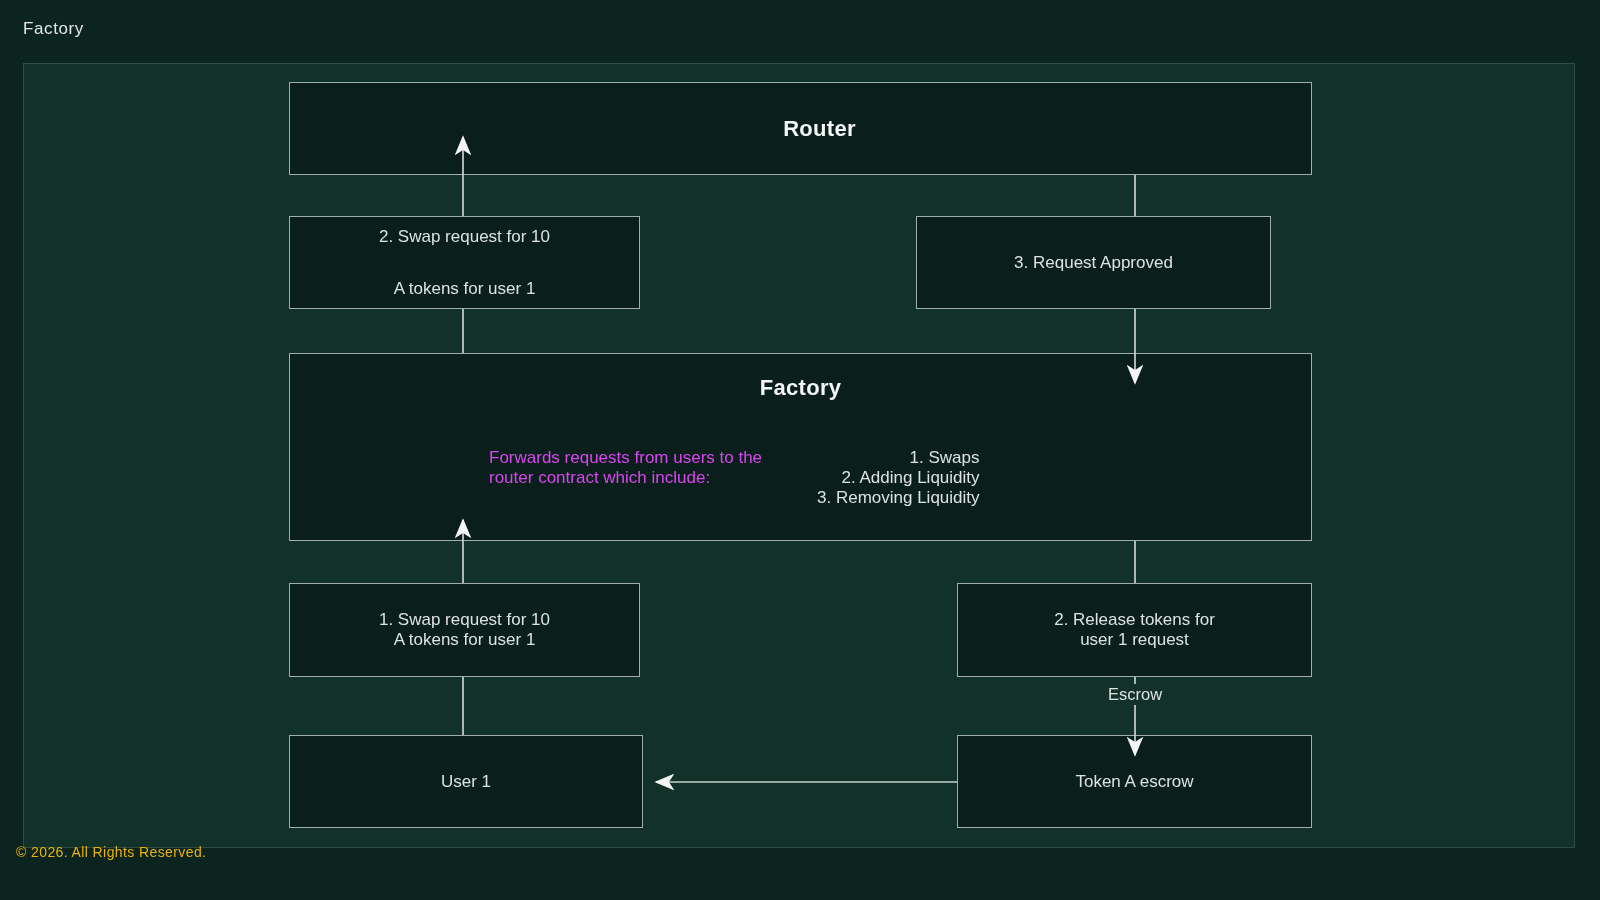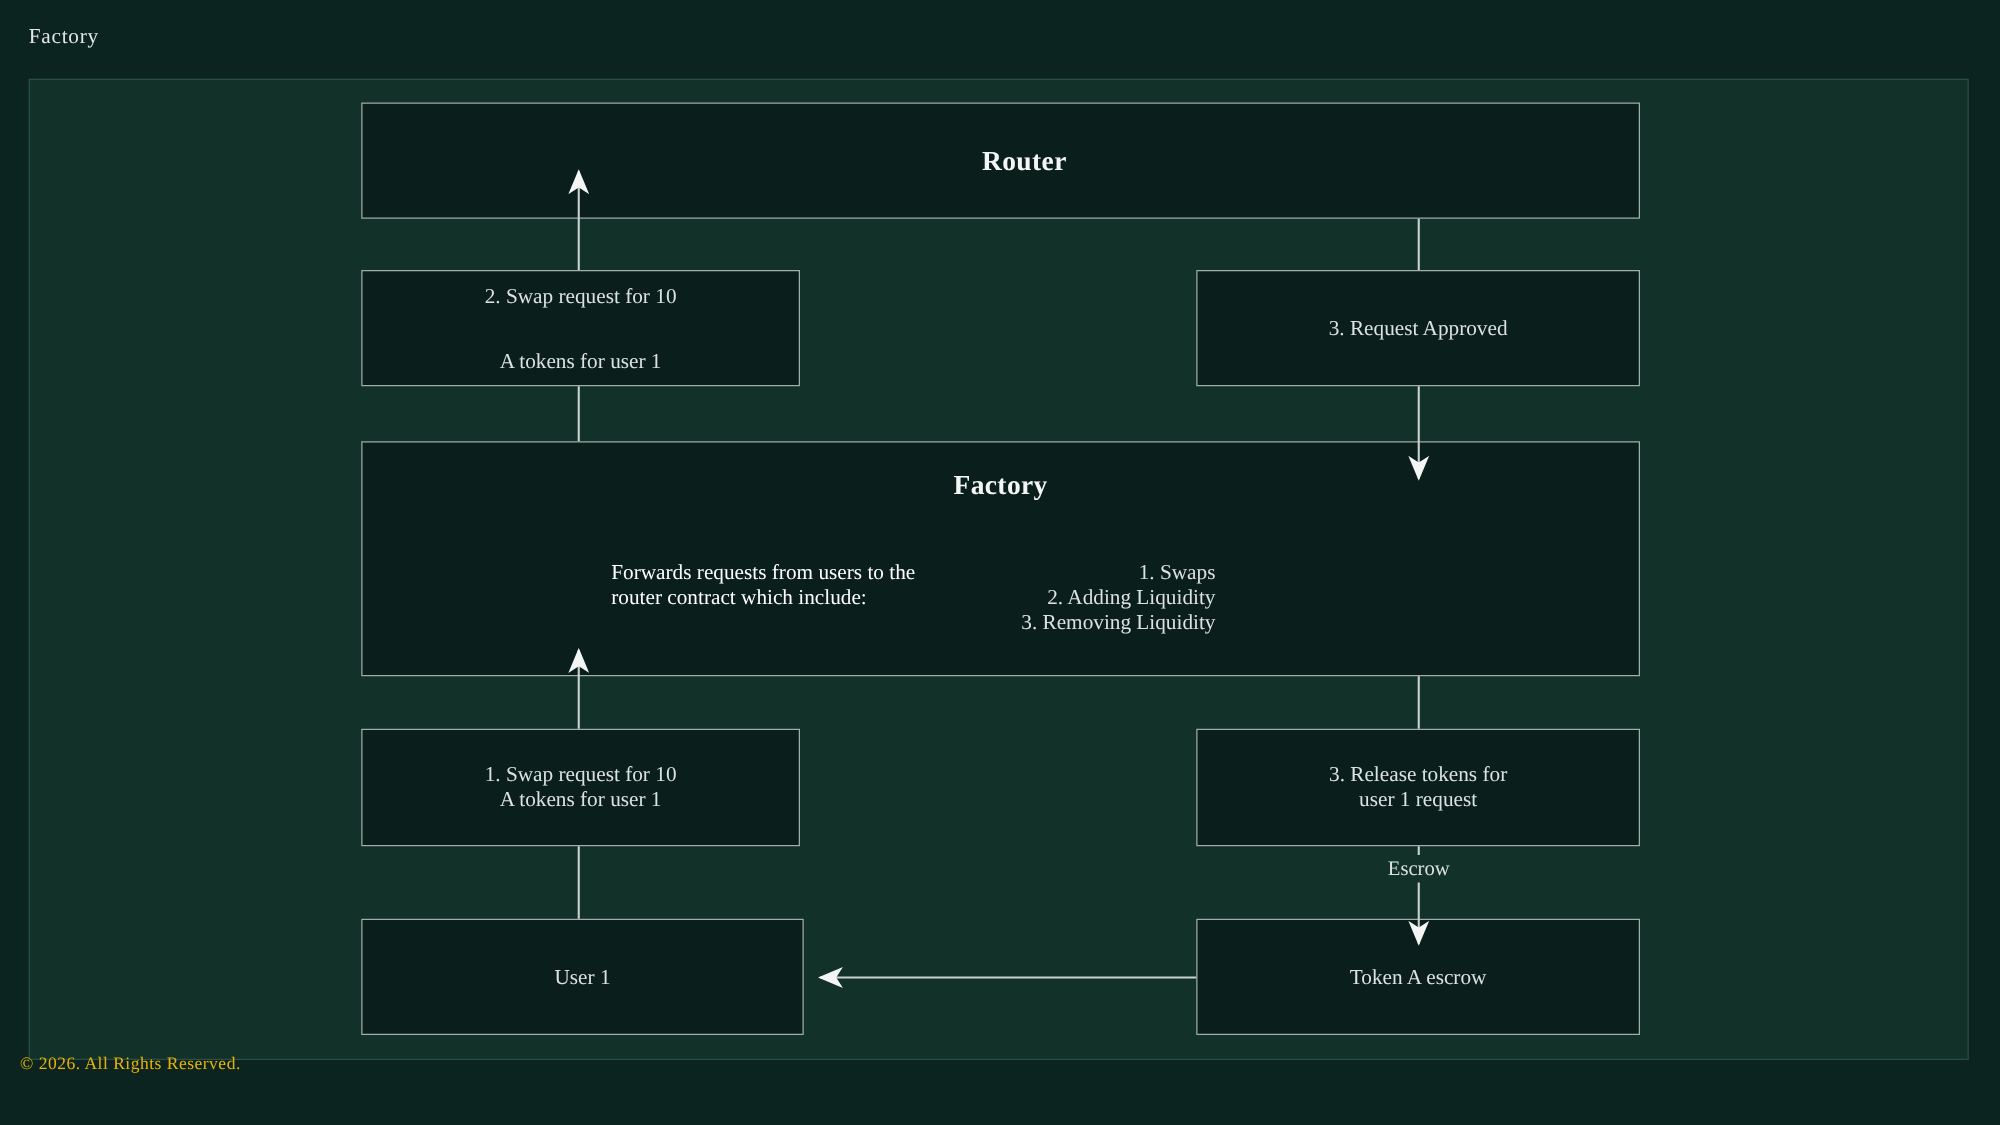--- a/index.html
+++ b/index.html
@@ -1,19 +1,19 @@
 <!DOCTYPE html>
 <html><head>
 <meta charset="utf-8">
 <style>
   html,body{margin:0;padding:0;background:#0C2420;}
   .page{
     position:relative;width:1600px;height:900px;overflow:hidden;
     background:#0C2420;
-    font-family:Liberation Serif, serif;
+    font-family:Liberation Sans, sans-serif;
   }
   .page-title{
     position:absolute;left:23px;top:19px;
     font-size:17px;letter-spacing:.6px;color:#E2E7E5;
   }
   .canvas{
     position:absolute;left:23px;top:63px;width:1552px;height:785px;
     background:#123129;border:1px solid #2C4D44;box-sizing:border-box;
   }
   .node{
@@ -26,21 +26,21 @@
   .node-heading{
     font-size:22px;font-weight:bold;color:#F3F6F5;letter-spacing:.3px;
   }
   .factory-node{display:block;}
   .factory-title{
     position:absolute;left:0;top:24px;width:100%;text-align:center;
     font-size:22px;font-weight:bold;color:#F3F6F5;letter-spacing:.3px;
   }
   .factory-desc{
     position:absolute;left:199px;top:94px;text-align:left;
-    font-size:17px;line-height:20px;color:#ffffff;
+    font-size:17px;line-height:20px;color:#d946ef;
   }
   .factory-list{
     position:absolute;left:527px;top:94px;text-align:right;
     font-size:17px;line-height:20px;color:#DCE2E0;
   }
   .factory-list div{white-space:nowrap;}
   .edge-label{
     position:absolute;left:1135px;top:684px;transform:translateX(-50%);
     background:#123129;padding:1px 6px;z-index:6;
     font-size:16.5px;color:#DCE2E0;white-space:nowrap;text-align:center;
@@ -66,21 +66,21 @@
 
   <div class="node" style="left:289px;top:82px;width:1023px;height:93px;padding-left:38px;">
     <span class="node-heading">Router</span>
   </div>
 
   <div class="node" style="left:289px;top:216px;width:351px;height:93px;gap:32px;">
     <span>2. Swap request for 10</span>
     <span>A tokens for user 1</span>
   </div>
 
-  <div class="node" style="left:957px;top:216px;width:355px;height:93px;">
+  <div class="node" style="left:916px;top:216px;width:355px;height:93px;">
     <span>3. Request Approved</span>
   </div>
 
   <div class="node factory-node" style="left:289px;top:353px;width:1023px;height:188px;">
     <div class="factory-title">Factory</div>
     <div class="factory-desc">
       <div>Forwards requests from users to the</div>
       <div>router contract which include:</div>
     </div>
     <div class="factory-list">
@@ -89,21 +89,21 @@
       <div>3. Removing Liquidity</div>
     </div>
   </div>
 
   <div class="node" style="left:289px;top:583px;width:351px;height:94px;">
     <span>1. Swap request for 10</span>
     <span>A tokens for user 1</span>
   </div>
 
   <div class="node" style="left:957px;top:583px;width:355px;height:94px;">
-    <span>3. Release tokens for</span>
+    <span>2. Release tokens for</span>
     <span>user 1 request</span>
   </div>
 
   <div class="node" style="left:289px;top:735px;width:354px;height:93px;">
     <span>User 1</span>
   </div>
 
   <div class="node" style="left:957px;top:735px;width:355px;height:93px;text-align:right;">
     <span>Token A escrow</span>
   </div>

